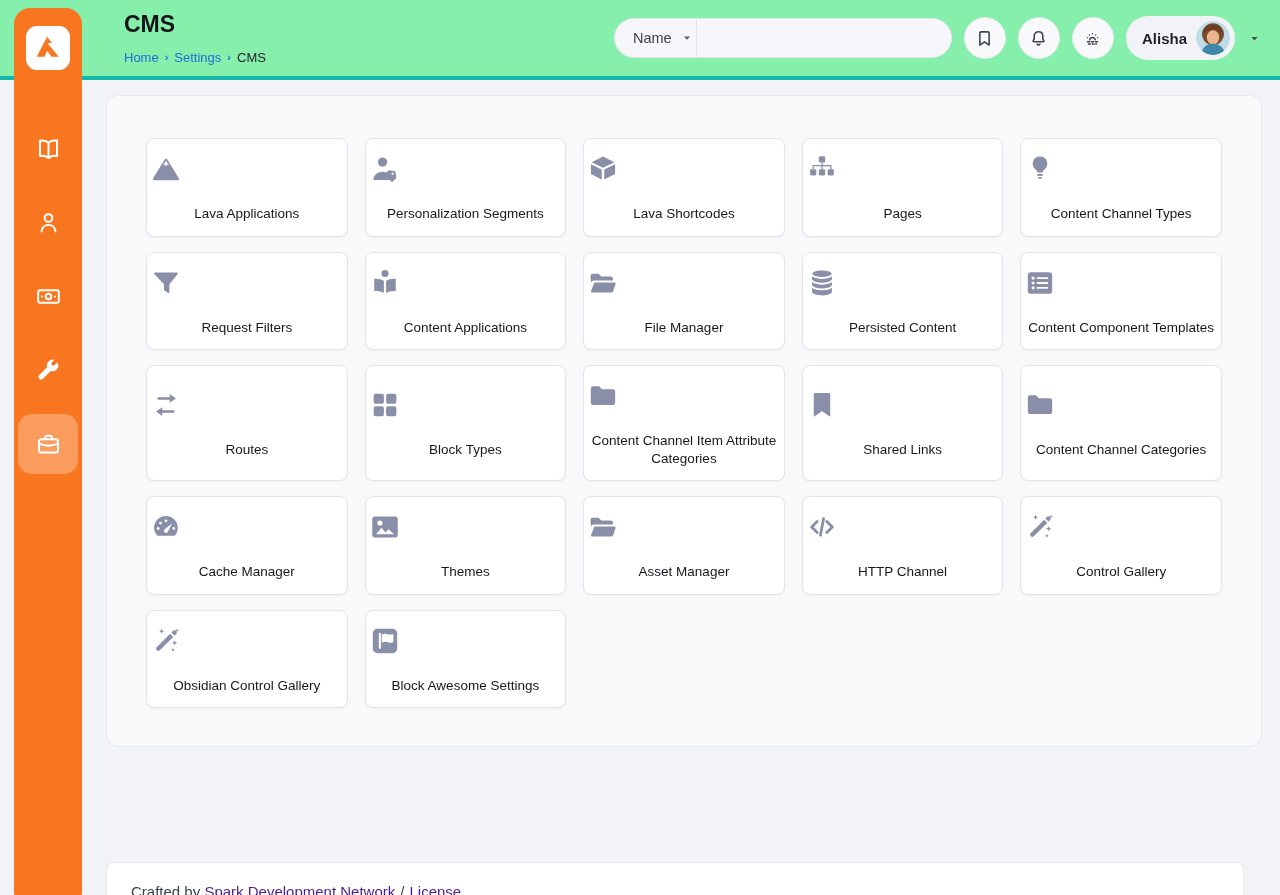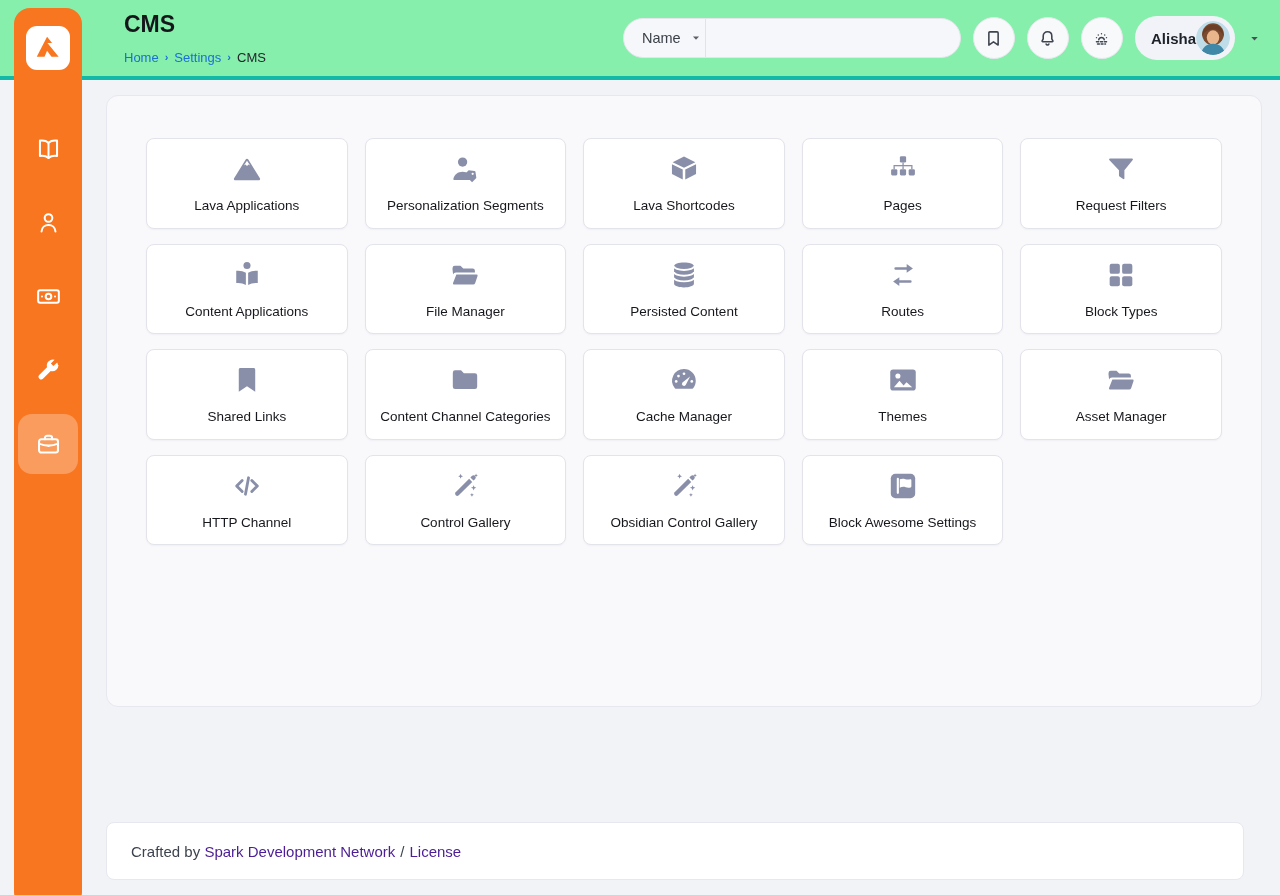--- a/index.html
+++ b/index.html
@@ -26,21 +26,21 @@
   .search-filter .caret svg { width:14px; height:14px; color:#5a5f69; display:block; }
   .search-pill input { flex:1; height:100%; border:none; outline:none; background:transparent;
     padding:0 14px; font-size:14px; color:#33363d; }
 
   .circle-btn { width:42px; height:42px; border-radius:50%; background:#f8f9fb;
     border:1px solid #e7e8ee; display:flex; align-items:center; justify-content:center;
     cursor:pointer; color:#3f4550; }
   .circle-btn svg { width:21px; height:21px; display:block; }
 
   .user-pill { height:44px; padding:0 5px 0 16px; border-radius:22px; background:#f1f3f8;
-    border:none; display:flex; align-items:center; cursor:pointer; font-family:inherit; }
+    border:none; display:flex; align-items:center; gap:9px; cursor:pointer; font-family:inherit; }
   .user-name { font-size:15px; font-weight:bold; color:#1e2128; }
   .avatar { width:34px; height:34px; border-radius:50%; overflow:hidden; display:block; }
   .avatar svg { width:34px; height:34px; display:block; }
   .user-caret { cursor:pointer; color:#4b5058; display:flex; }
   .user-caret svg { width:15px; height:15px; }
 
   
   .sidebar { position:absolute; left:14px; top:8px; width:68px; height:900px;
     background:#f8761f; border-radius:16px; z-index:5; }
   .logo { position:absolute; top:18px; left:12px; width:44px; height:44px; background:#fff;
@@ -54,21 +54,21 @@
   .side-item svg { width:27px; height:27px; display:block; }
 
   
   .main { padding:15px 18px 0 106px; }
   .panel { background:#f9f9fc; border:1px solid #e7e8ef; border-radius:12px;
     padding:42px 39px 38px 39px; min-height:612px; }
   .card-grid { display:grid; grid-template-columns:repeat(5,1fr); gap:15px 17px;
     grid-auto-rows:minmax(88px,auto); }
   .card { background:#ffffff; border:1px solid #e3e4eb; border-radius:8px;
     box-shadow:0 1px 2px rgba(20,22,40,.04); display:flex; flex-direction:column;
-    align-items:center; justify-content:center; gap:11px; padding:13px 2px; cursor:pointer; }
+    justify-content:center; gap:19px; padding:13px 2px; cursor:pointer; }
   .card-icon { color:#8a8fa9; height:34px; }
   .card-icon svg { width:34px; height:34px; display:block; }
   .card-label { font-size:13.5px; color:#17181d; text-align:center; line-height:1.3; }
 
   .footer { margin:115px 18px 0 10px; margin-left:10px; height:58px; background:#ffffff;
     border:1px solid #e7e8ef; border-radius:8px; display:flex; align-items:center;
     padding-left:24px; font-size:15px; color:#3d434e; }
   .main .footer { margin-left:0; }
   .footer a { color:#4c1d95; text-decoration:none; cursor:pointer; }
   .footer .sep { margin:0 5px; }
@@ -251,20 +251,30 @@
               <rect x="3.6" y="12.1" width="4.4" height="4.4" rx=".9"></rect>
               <rect x="9.8" y="12.1" width="4.4" height="4.4" rx=".9"></rect>
               <rect x="16" y="12.1" width="4.4" height="4.4" rx=".9"></rect>
             </svg>
           </span>
           <span class="card-label">Pages</span>
         </div>
         <div class="card">
           <span class="card-icon">
             <svg viewBox="0 0 24 24" fill="currentColor">
+              <path d="M12 3.2a5.1 5.1 0 0 1 2.9 9.3c-.55.38-.9 1-.9 1.66v.34h-4v-.34c0-.66-.35-1.28-.9-1.66A5.1 5.1 0 0 1 12 3.2Z"></path>
+              <rect x="10" y="15.6" width="4" height="1.3" rx=".65"></rect>
+              <rect x="10.6" y="17.6" width="2.8" height="1.2" rx=".6"></rect>
+            </svg>
+          </span>
+          <span class="card-label">Content Channel Types</span>
+        </div>
+        <div class="card">
+          <span class="card-icon">
+            <svg viewBox="0 0 24 24" fill="currentColor">
               <path d="M4.2 4.6h15.6c.5 0 .78.58.47.97L14.4 12.9v5.8c0 .44-.5.7-.86.44l-2.6-1.9a.9.9 0 0 1-.37-.73V12.9L3.73 5.57c-.3-.39-.03-.97.47-.97Z"></path>
             </svg>
           </span>
           <span class="card-label">Request Filters</span>
         </div>
         <div class="card">
           <span class="card-icon">
             <svg viewBox="0 0 24 24" fill="currentColor">
               <circle cx="12" cy="5.3" r="2.5"></circle>
               <path d="M11.2 10.4C9.4 9.2 6.8 8.7 4.4 9v8.7c2.4-.3 5 .2 6.8 1.4Z"></path>
@@ -291,36 +301,60 @@
                 <path d="M5 9.9c0 1.45 3.1 2.6 7 2.6s7-1.15 7-2.6"></path>
                 <path d="M5 13.9c0 1.45 3.1 2.6 7 2.6s7-1.15 7-2.6"></path>
               </g>
             </svg>
           </span>
           <span class="card-label">Persisted Content</span>
         </div>
         <div class="card">
           <span class="card-icon">
             <svg viewBox="0 0 24 24" fill="currentColor">
+              <rect x="3.4" y="4.4" width="17.2" height="15.2" rx="2.2"></rect>
+              <g fill="#fff">
+                <rect x="6.2" y="7.6" width="1.9" height="1.9" rx=".4"></rect>
+                <rect x="9.6" y="7.9" width="8.2" height="1.3" rx=".65"></rect>
+                <rect x="6.2" y="11.05" width="1.9" height="1.9" rx=".4"></rect>
+                <rect x="9.6" y="11.35" width="8.2" height="1.3" rx=".65"></rect>
+                <rect x="6.2" y="14.5" width="1.9" height="1.9" rx=".4"></rect>
+                <rect x="9.6" y="14.8" width="8.2" height="1.3" rx=".65"></rect>
+              </g>
+            </svg>
+          </span>
+          <span class="card-label">Content Component Templates</span>
+        </div>
+        <div class="card">
+          <span class="card-icon">
+            <svg viewBox="0 0 24 24" fill="currentColor">
               <path d="M14.6 4.3 19 7.35l-4.4 3.05V8.25H6.8a.9.9 0 0 1 0-1.8h7.8Z"></path>
               <path d="M9.4 13.6 5 16.65l4.4 3.05V17.55h7.8a.9.9 0 0 0 0-1.8H9.4Z"></path>
             </svg>
           </span>
           <span class="card-label">Routes</span>
         </div>
         <div class="card">
           <span class="card-icon">
             <svg viewBox="0 0 24 24" fill="currentColor">
               <rect x="4" y="4" width="7.2" height="7.2" rx="1.4"></rect>
               <rect x="12.8" y="4" width="7.2" height="7.2" rx="1.4"></rect>
               <rect x="4" y="12.8" width="7.2" height="7.2" rx="1.4"></rect>
               <rect x="12.8" y="12.8" width="7.2" height="7.2" rx="1.4"></rect>
             </svg>
           </span>
           <span class="card-label">Block Types</span>
+        </div>
+        <div class="card">
+          <span class="card-icon">
+            <svg viewBox="0 0 24 24" fill="currentColor">
+              <path d="M3.4 6.8A1.6 1.6 0 0 1 5 5.2h4.2l2 2h7.8a1.6 1.6 0 0 1 1.6 1.6v8a1.6 1.6 0 0 1-1.6 1.6H5a1.6 1.6 0 0 1-1.6-1.6Z"></path>
+            </svg>
+          </span>
+          <span class="card-label">Content Channel Item Attribute Categories</span>
         </div>
         <div class="card">
           <span class="card-icon">
             <svg viewBox="0 0 24 24" fill="currentColor">
               <path d="M7.3 3.6h9.4c.6 0 1.1.5 1.1 1.1v15.6l-5.8-3.9-5.8 3.9V4.7c0-.6.5-1.1 1.1-1.1Z"></path>
             </svg>
           </span>
           <span class="card-label">Shared Links</span>
         </div>
         <div class="card">

